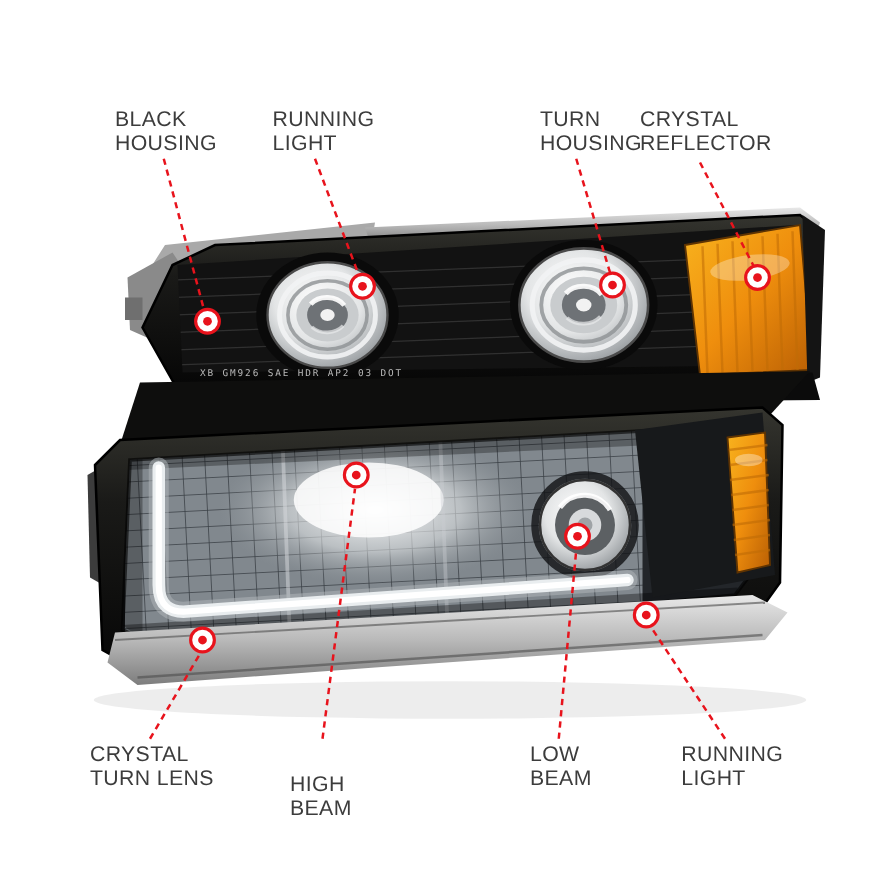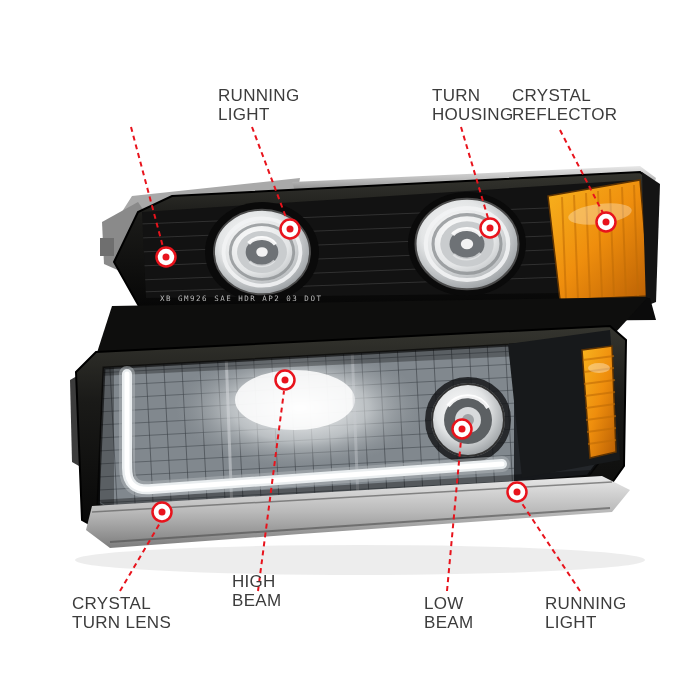--- a/index.html
+++ b/index.html
@@ -208,37 +208,41 @@
         <circle cx="462" cy="429" r="9.5" fill="#ffffff" stroke="#e8131c" stroke-width="2.5"></circle>
         <circle cx="462" cy="429" r="3.5" fill="#e8131c"></circle>
       </g>
       <g>
         <circle cx="517" cy="492" r="9.5" fill="#ffffff" stroke="#e8131c" stroke-width="2.5"></circle>
         <circle cx="517" cy="492" r="3.5" fill="#e8131c"></circle>
       </g>
     </g>
   </svg>
 
+  <div class="label" style="left:92px;top:86px">
+    <span>BLACK</span>
+    <span>HOUSING</span>
+  </div>
   <div class="label" style="left:218px;top:86px">
     <span>RUNNING</span>
     <span>LIGHT</span>
   </div>
   <div class="label" style="left:432px;top:86px">
     <span>TURN</span>
     <span>HOUSING</span>
   </div>
   <div class="label" style="left:512px;top:86px">
     <span>CRYSTAL</span>
     <span>REFLECTOR</span>
   </div>
   <div class="label" style="left:72px;top:594px">
     <span>CRYSTAL</span>
     <span>TURN LENS</span>
   </div>
-  <div class="label" style="left:232px;top:572px">
+  <div class="label" style="left:232px;top:618px">
     <span>HIGH</span>
     <span>BEAM</span>
   </div>
   <div class="label" style="left:424px;top:594px">
     <span>LOW</span>
     <span>BEAM</span>
   </div>
   <div class="label" style="left:545px;top:594px">
     <span>RUNNING</span>
     <span>LIGHT</span>

